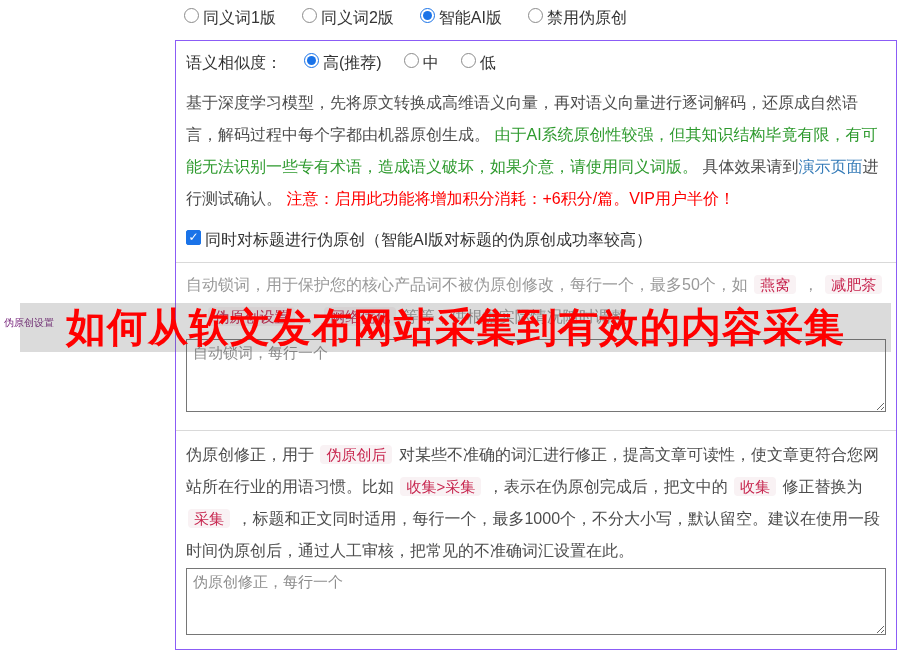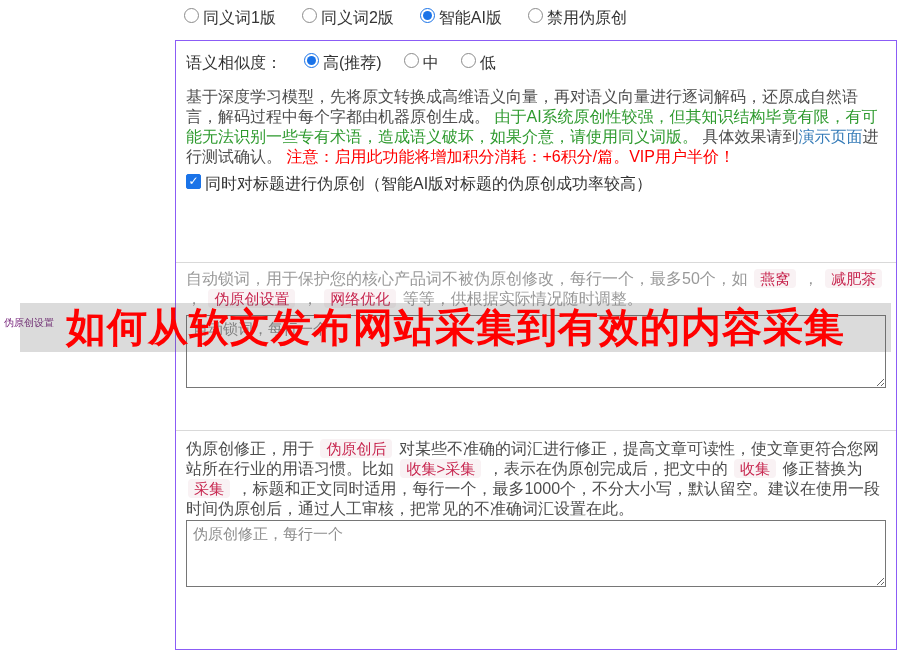--- a/index.html
+++ b/index.html
@@ -88,40 +88,40 @@
   .checkbox.on::after {
     content: "✓";
     color: #fff;
     font-size: 12px;
     font-weight: bold;
     line-height: 1;
   }
 
   .para {
     font-size: 16px;
-    line-height: 20px;
+    line-height: 32px;
     margin-top: 10px;
   }
   .sec2 .para, .sec3 .para { margin-top: 2px; }
 
   .seg-dark  { color: #4d4d4d; }
   .seg-gray  { color: #999999; }
   .seg-green { color: #2e9a2e; }
   .seg-red   { color: #ff0000; }
   .seg-link  { color: #337ab7; cursor: pointer; }
   .seg-code  {
     color: #c7254e;
     background: #f9f2f4;
     border-radius: 4px;
     padding: 1px 6px;
     margin: 4px 2px;
     font-size: 15px;
   }
 
-  .check-row { margin-top: 4px; font-size: 16px; }
+  .check-row { margin-top: 12px; font-size: 16px; }
 
   textarea {
     display: block;
     width: 100%;
     border: 1px solid #767676;
     resize: both;
     font-family: Liberation Sans, sans-serif;
     font-size: 15px;
     padding: 4px 6px;
     color: #333;

